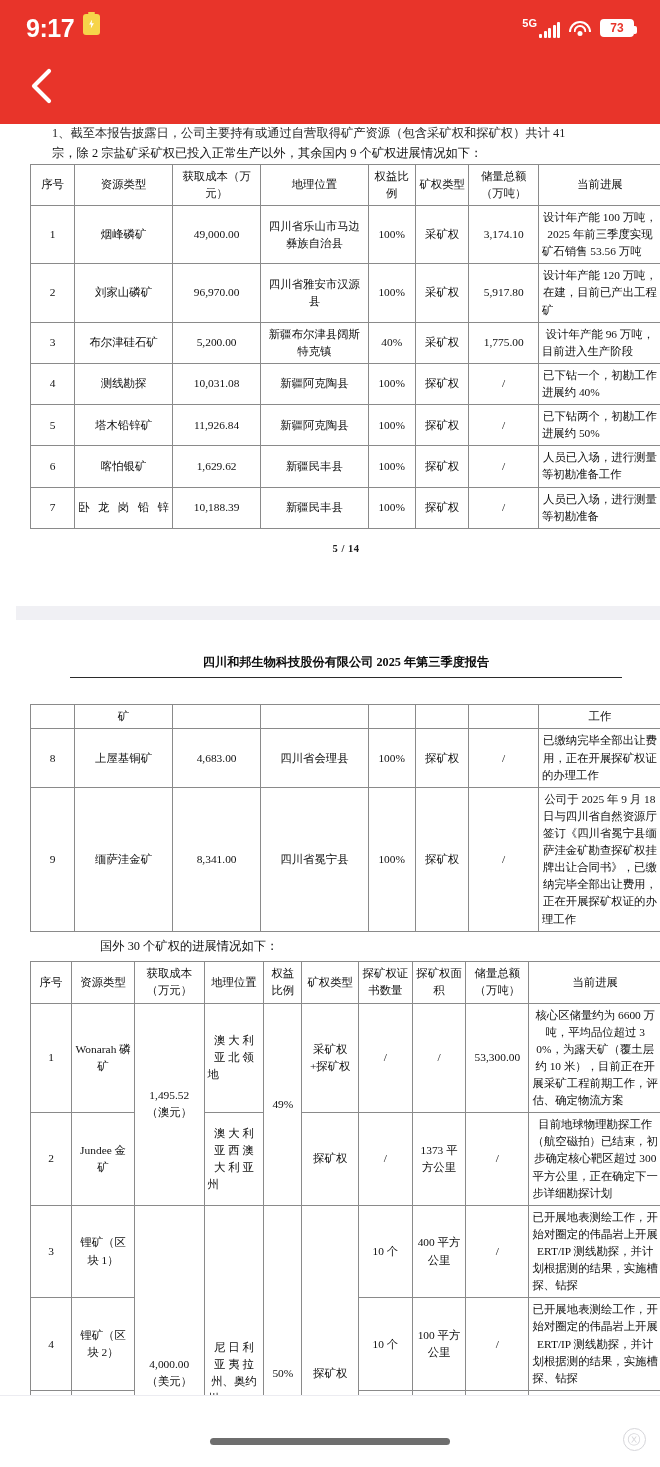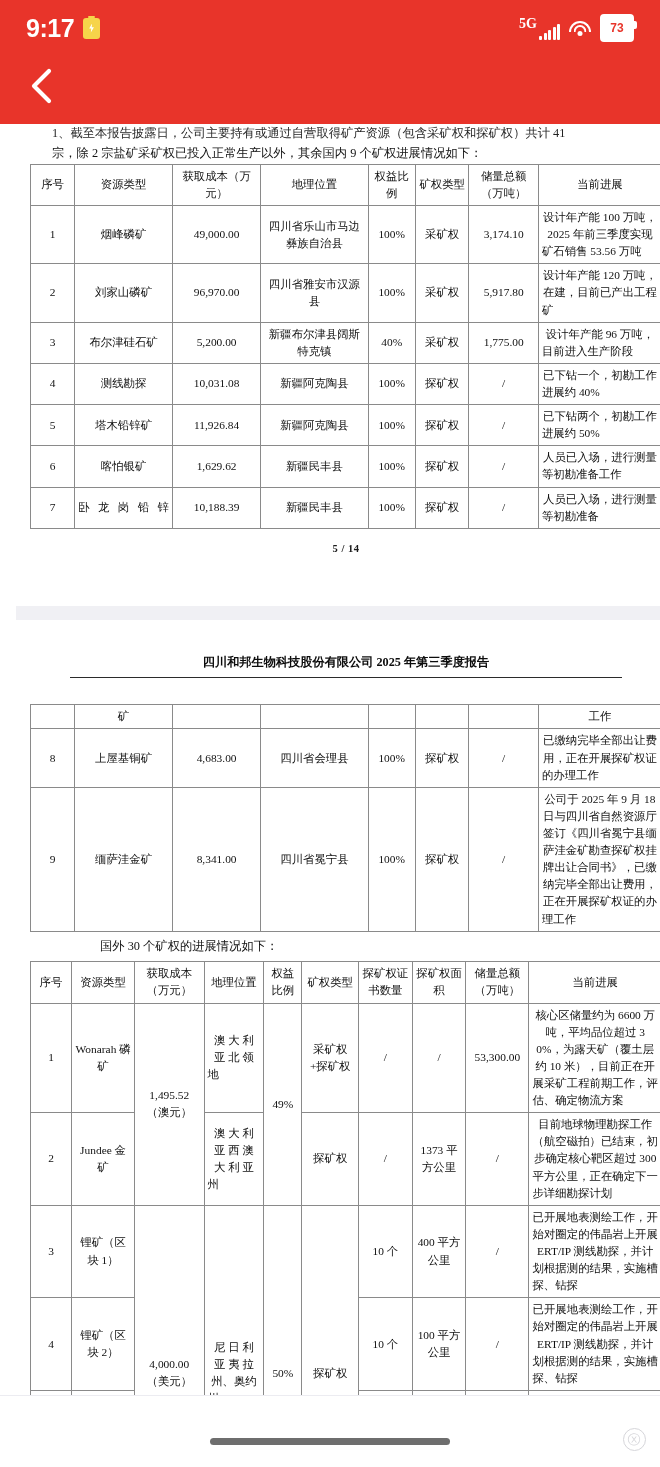--- a/index.html
+++ b/index.html
@@ -14,62 +14,62 @@
   
   .red-header {
     position: absolute; top:0; left:0; width:660px; height:124px;
     background:#e8342a;
   }
   .statusbar {
     position:absolute; top:0; left:0; width:660px; height:56px;
     display:flex; align-items:center; justify-content:space-between;
     padding:0 26px;
   }
-  .sb-left { display:flex; align-items:center; gap:9px; }
+  .sb-left { display:flex; align-items:flex-start; gap:9px; }
   .sb-time {
     color:#fff; font-size:25px; font-weight:700;
     font-family:"Liberation Sans", sans-serif; letter-spacing:-0.5px;
   }
   .sb-batt-mini {
     width:17px; height:21px; border-radius:3px; background:#f6d44a;
     position:relative; display:flex; align-items:center; justify-content:center;
   }
   .sb-batt-mini::before {
     content:""; position:absolute; top:-2px; left:5px; width:7px; height:2px;
     background:#f6d44a; border-radius:1px;
   }
   .sb-batt-mini i {
     display:block; width:6px; height:9px; background:#fff;
     clip-path: polygon(60% 0,10% 55%,45% 55%,38% 100%,90% 42%,52% 42%);
   }
   .sb-right { display:flex; align-items:center; gap:9px; }
   .ico-5g { display:flex; align-items:flex-end; gap:2px; }
   .ico-5g .lbl {
-    color:#fff; font-size:14px; font-weight:700;
-    font-family:Liberation Serif, serif; line-height:1; margin-bottom:9px;margin-left:48px;
+    color:#fff; font-size:11px; font-weight:700;
+    font-family:Liberation Sans, sans-serif; line-height:1; margin-bottom:9px;margin-left:48px;
   }
   .bars { display:flex; align-items:flex-end; gap:1.5px; }
   .bars span { width:3px; background:#fff; border-radius:1px; }
   .bars span:nth-child(1){height:4px}
   .bars span:nth-child(2){height:7px}
   .bars span:nth-child(3){height:10px}
   .bars span:nth-child(4){height:13px}
   .bars span:nth-child(5){height:16px}
   .ico-wifi { position:relative; width:22px; height:17px; }
   .ico-wifi i {
     position:absolute; border:2.4px solid #fff; border-bottom:none;
     border-radius:50% 50% 0 0 / 100% 100% 0 0; left:50%; transform:translateX(-50%);
   }
   .ico-wifi i:nth-child(1){ width:22px; height:11px; top:1px; }
   .ico-wifi i:nth-child(2){ width:13px; height:7px; top:5px; }
   .ico-wifi i:nth-child(3){
     width:5px; height:5px; top:11px; border:none; background:#fff; border-radius:50%;
   }
   .ico-batt {
-    width:34px; height:28px; border:2px solid #fff; border-radius:4px;
+    width:34px; height:18px; border:2px solid #fff; border-radius:4px;
     background:#fff; display:flex; align-items:center; justify-content:center;
     position:relative;
   }
   .ico-batt::after {
     content:""; position:absolute; right:-5px; top:5px; width:3px; height:8px;
     background:#fff; border-radius:0 2px 2px 0;
   }
   .ico-batt span {
     color:#e8342a; font-size:12px; font-weight:700;
     font-family:"Liberation Sans", sans-serif; line-height:1;

